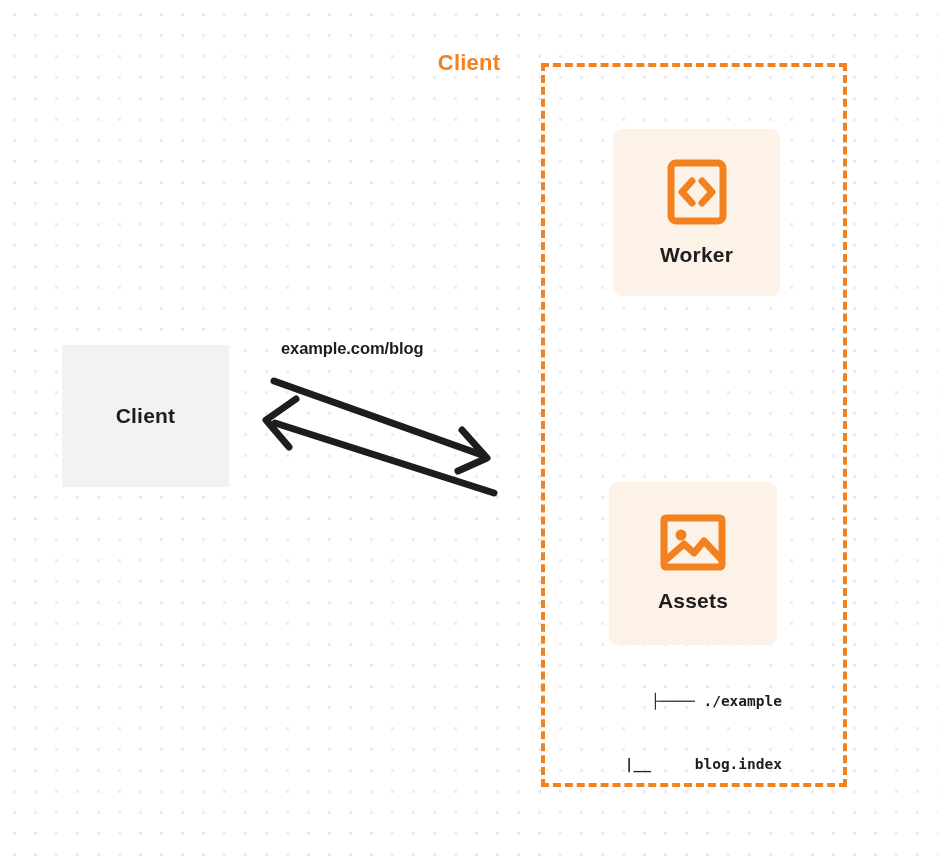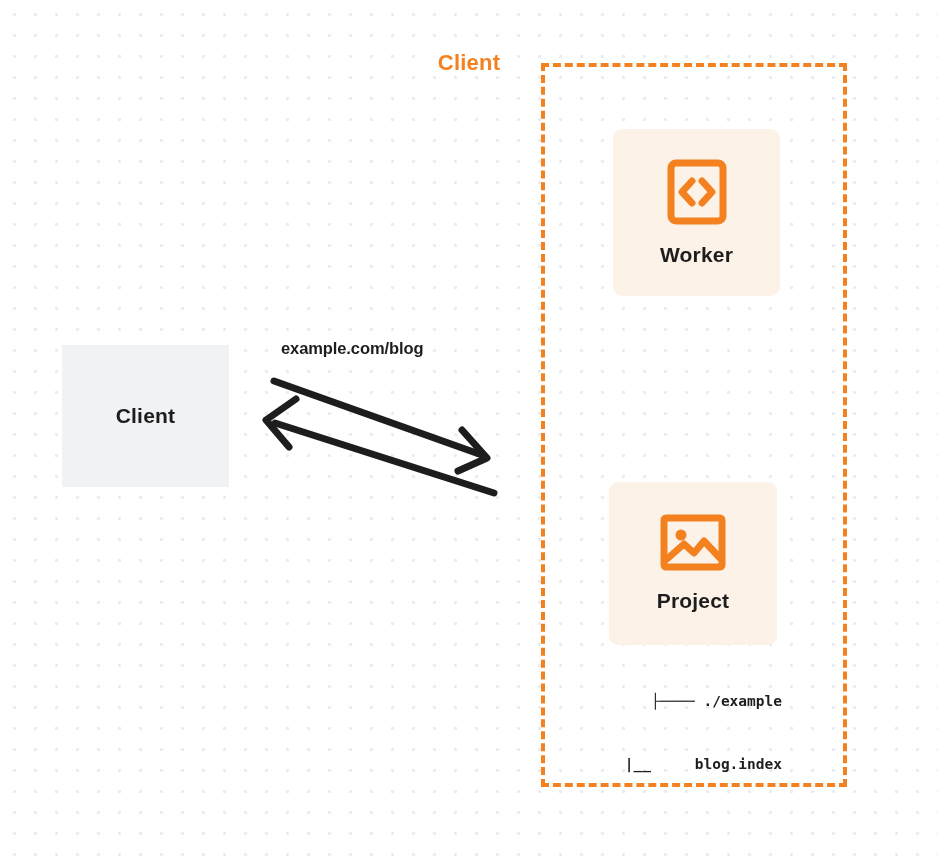--- a/index.html
+++ b/index.html
@@ -182,21 +182,21 @@
   </div>
 
   <div id="assets-card" class="service-card">
     <span class="card-icon">
       <svg width="66" height="57" viewBox="0 0 66 57" xmlns="http://www.w3.org/2000/svg">
         <rect x="4" y="4" width="58" height="49" rx="2" ry="2" fill="none" stroke="#f48120" stroke-width="7"></rect>
         <circle cx="21" cy="21" r="5.5" fill="#f48120"></circle>
         <polyline points="7,45 24,30 34,39 44,27 60,44" fill="none" stroke="#f48120" stroke-width="7" stroke-linecap="round" stroke-linejoin="round"></polyline>
       </svg>
     </span>
-    <span class="card-label">Project</span>
+    <span class="card-label">Assets</span>
   </div>
 
   <div id="asset-tree">
     <span class="tree-row">├──── ./example</span>
     <span class="tree-row">     |__     blog.index</span>
     
   </div>
 
 </div>
 

